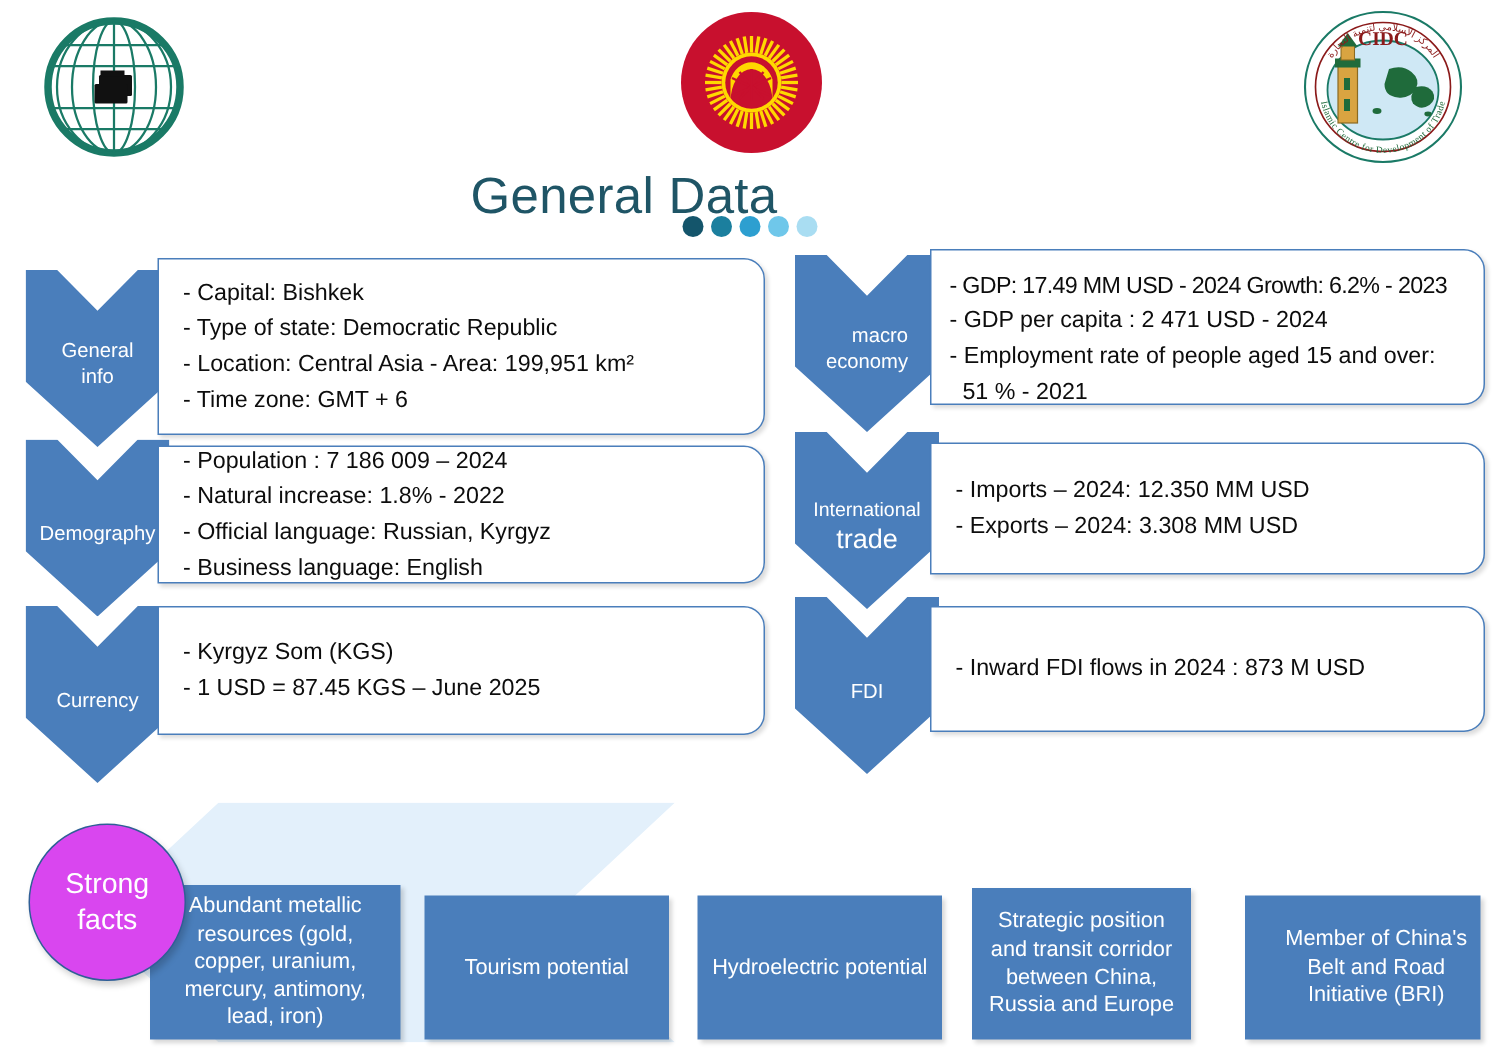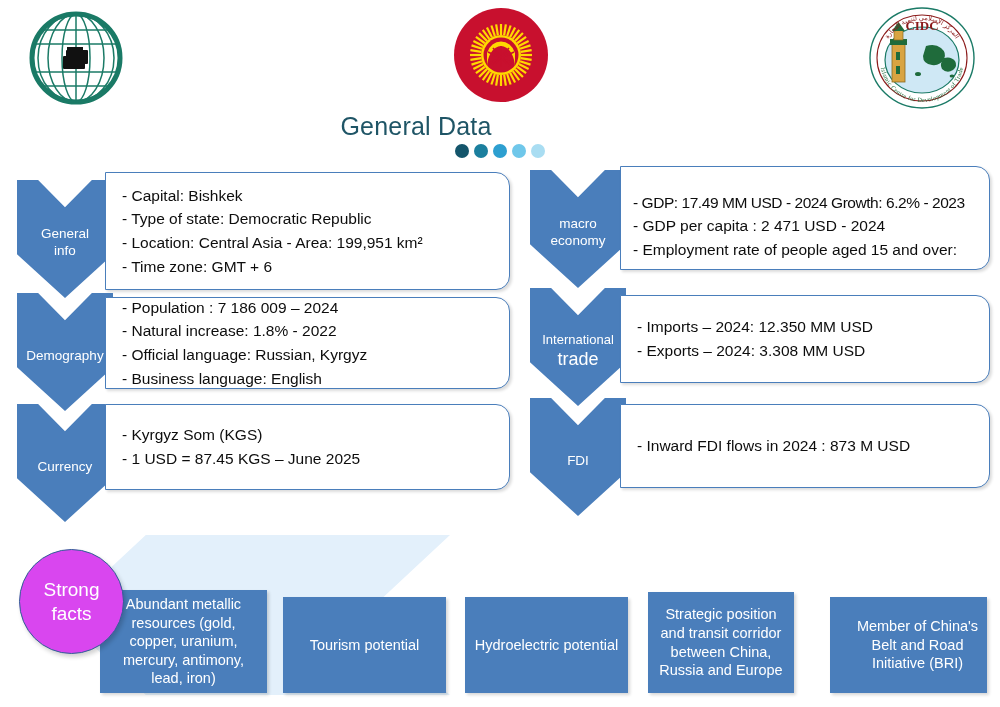--- a/index.html
+++ b/index.html
@@ -14,21 +14,21 @@
 
   
   .logo{position:absolute;}
   #oic-logo{left:14px;top:6px;width:112px;height:104px;}
   #flag-logo{left:452px;top:6px;width:98px;height:98px;}
   #cidc-logo{left:866px;top:4px;width:112px;height:108px;}
 
   
   #page-title{
     position:absolute;left:0;top:112px;width:832px;text-align:center;
-    font-size:25px;color:#1f5566;letter-spacing:.2px;
+    font-size:34px;color:#1f5566;letter-spacing:.2px;
   }
   #title-dots{
     position:absolute;left:0;top:144px;width:1000px;
     display:flex;justify-content:center;gap:5px;
   }
   #title-dots i{display:block;width:14px;height:14px;border-radius:50%;}
 
   
   .chev{
     position:absolute;
@@ -252,30 +252,31 @@
   <div class="chev" style="left:17px;top:404px;width:96px;height:118px;">
     <span>
       <b style="font-weight:normal;display:block">Currency</b>
     </span>
   </div>
   <div class="rbox" style="left:105px;top:404px;width:405px;height:86px;">
     <div class="ln">- Kyrgyz Som (KGS)</div>
     <div class="ln">- 1 USD = 87.45 KGS – June 2025</div>
   </div>
 
-  <div class="chev" style="left:530px;top:170px;width:96px;height:118px;">
+  <div class="chev" style="left:530px;top:170px;width:96px;height:118px;text-align:right;">
     <span>
       <b style="font-weight:normal;display:block">macro</b>
       <b style="font-weight:normal;display:block">economy</b>
     </span>
   </div>
   <div class="rbox" style="left:620px;top:166px;width:370px;height:104px;padding-left:12px;">
     <div class="ln tight">- GDP: 17.49 MM USD - 2024 Growth: 6.2% - 2023</div>
     <div class="ln">- GDP per capita : 2 471 USD - 2024</div>
     <div class="ln">- Employment rate of people aged 15 and over:</div>
+    <div class="ln">  51 % - 2021</div>
   </div>
 
   <div class="chev" style="left:530px;top:288px;width:96px;height:118px;">
     <span>
       <b style="font-weight:normal;display:block;font-size:13px">International</b>
       <b style="font-weight:normal;display:block;font-size:18px">trade</b>
     </span>
   </div>
   <div class="rbox" style="left:620px;top:295px;width:370px;height:88px;">
     <div class="ln">- Imports – 2024: 12.350 MM USD</div>

